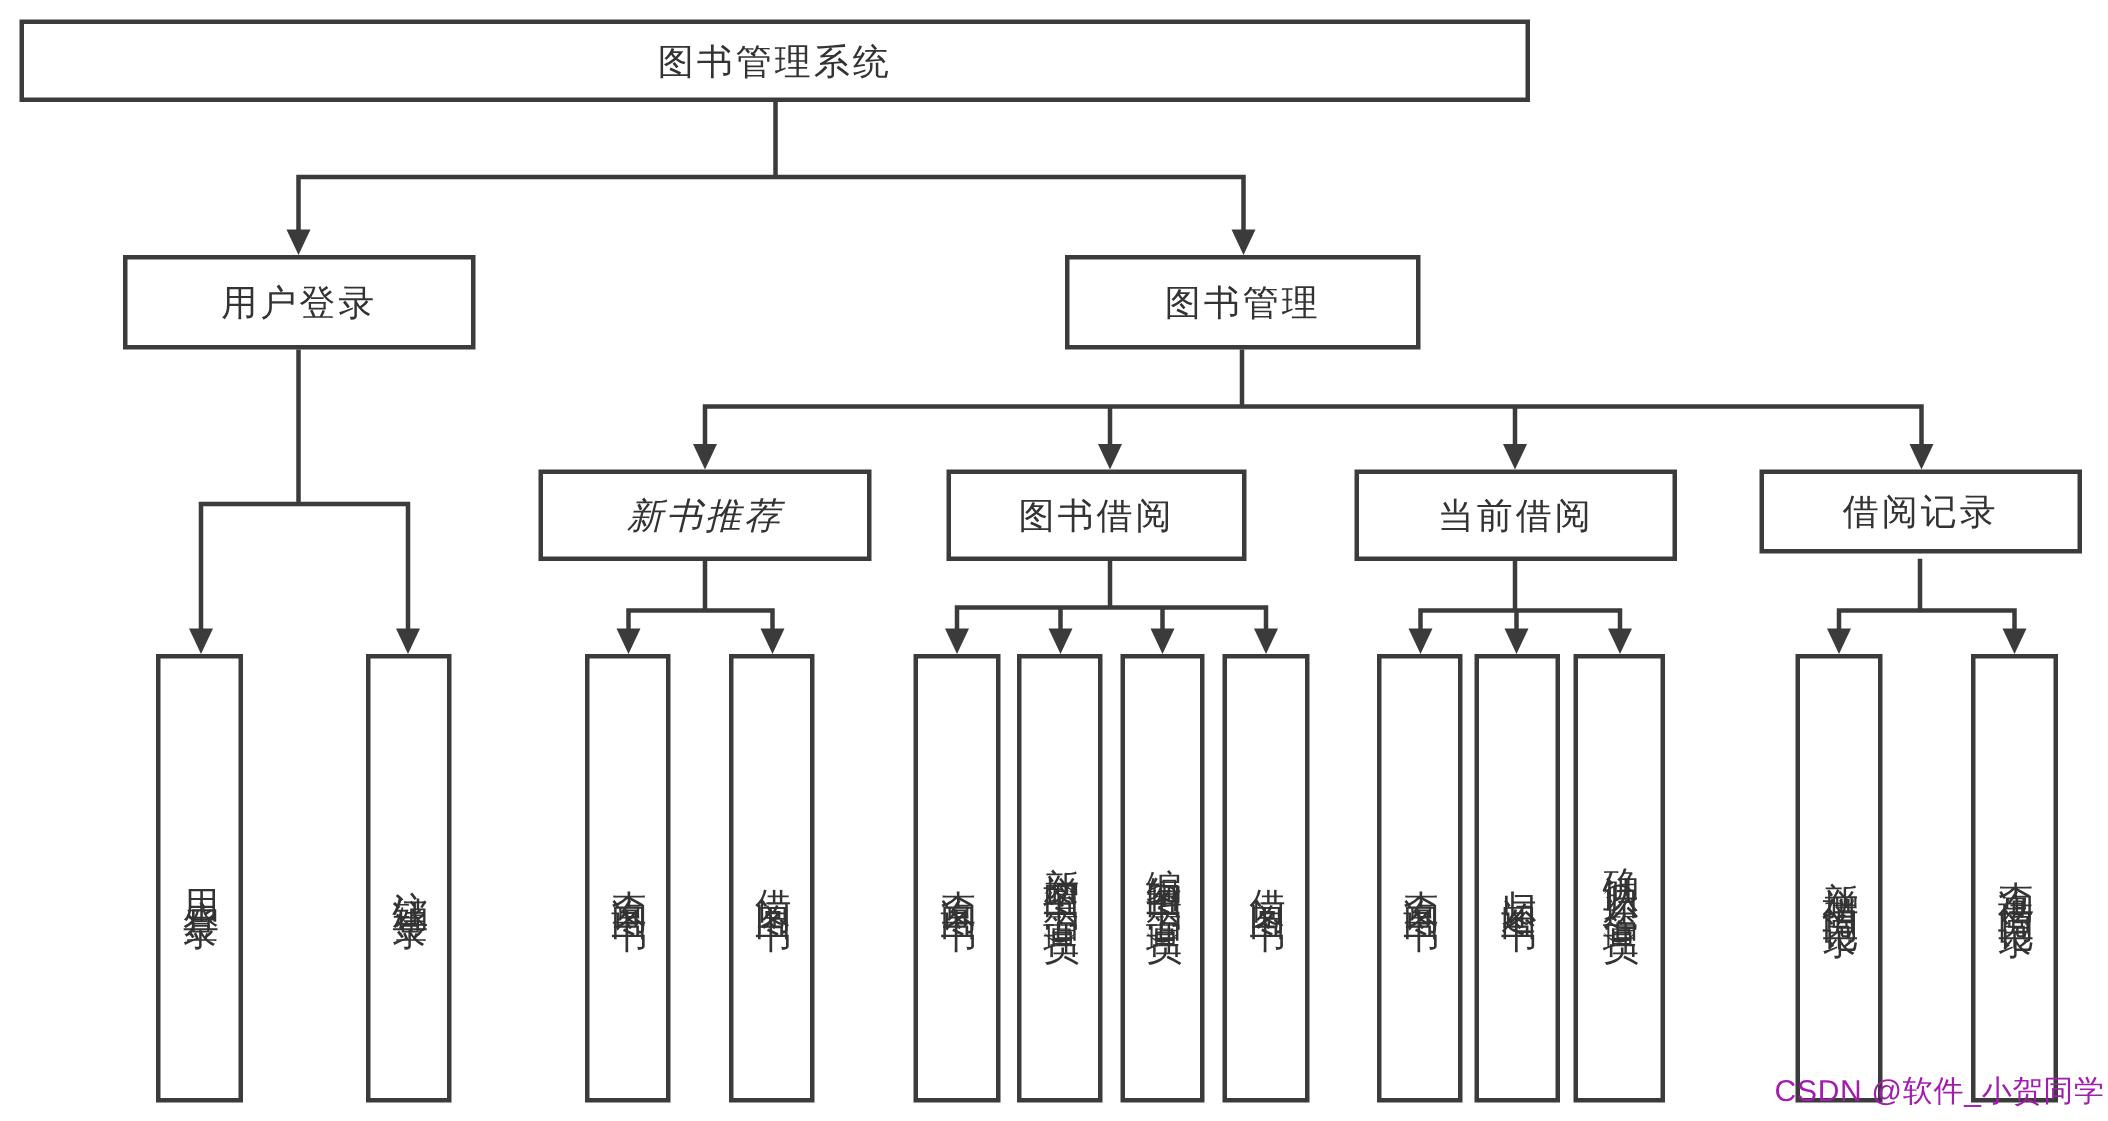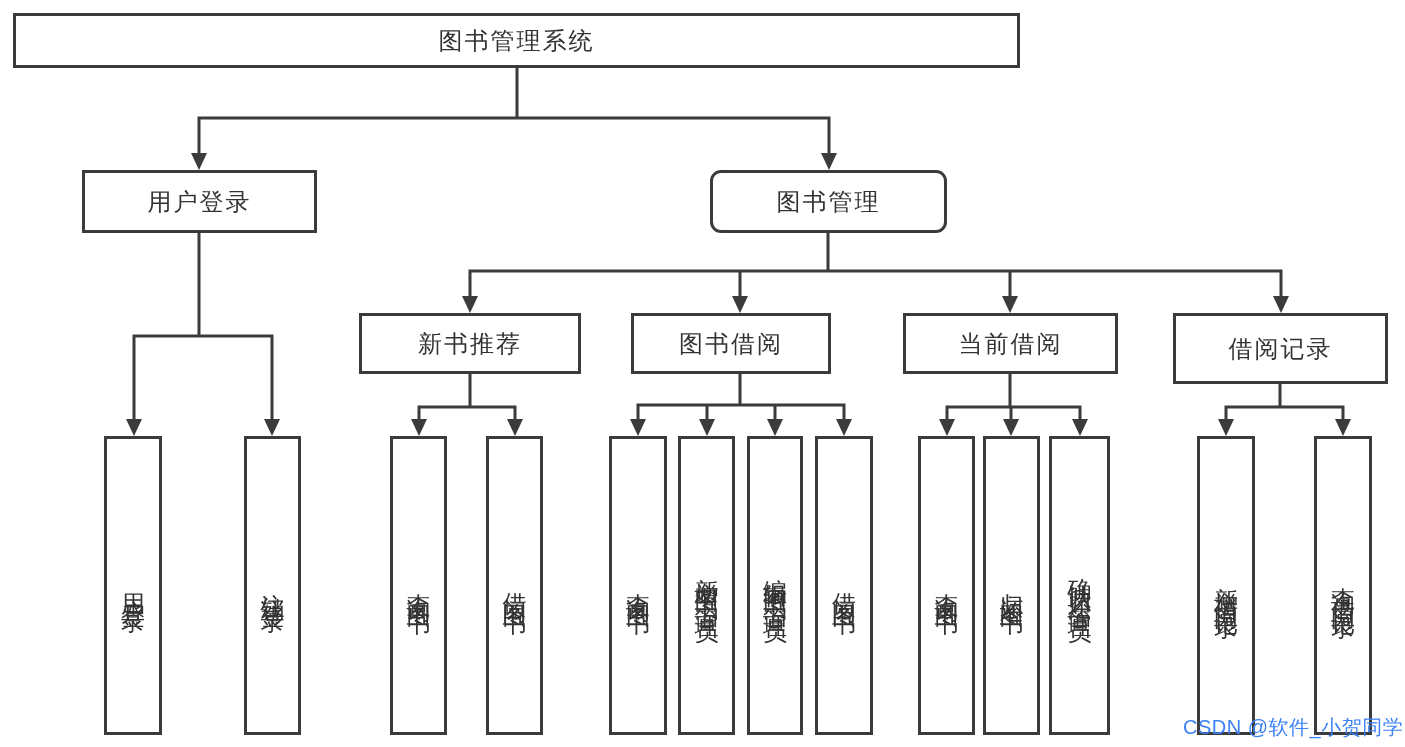--- a/index.html
+++ b/index.html
@@ -37,21 +37,21 @@
     font-size: 24px;
     letter-spacing: 6px;
     line-height: 1;
     white-space: nowrap;
   }
   .watermark {
     position: absolute;
     left: 1183px;
     top: 714px;
     font-size: 20px;
-    color: #3b82f6;
+    color: #a21caf;
     letter-spacing: 0.5px;
     white-space: nowrap;
     z-index: 10;
   }
 </style>
 </head>
 <body>
 
 <div class="stage">
 
@@ -87,34 +87,34 @@
     </g>
   </svg>
 
   <div class="box hbox" style="left:13px; top:13px; width:1007px; height:55px;font-family:Liberation Mono, monospace;">
     <span>图书管理系统</span>
   </div>
 
   <div class="box hbox" style="left:82px; top:170px; width:235px; height:63px;">
     <span>用户登录</span>
   </div>
-  <div class="box hbox" style="left:710px; top:170px; width:237px; height:63px;border-radius:11px;">
+  <div class="box hbox" style="left:710px; top:170px; width:237px; height:63px;">
     <span>图书管理</span>
   </div>
 
-  <div class="box hbox" style="left:359px; top:313px; width:222px; height:61px;">
+  <div class="box hbox" style="left:359px; top:313px; width:222px; height:61px;font-style:italic;">
     <span>新书推荐</span>
   </div>
   <div class="box hbox" style="left:631px; top:313px; width:200px; height:61px;">
     <span>图书借阅</span>
   </div>
   <div class="box hbox" style="left:903px; top:313px; width:215px; height:61px;">
     <span>当前借阅</span>
   </div>
-  <div class="box hbox" style="left:1173px; top:313px; width:215px; height:71px;">
+  <div class="box hbox" style="left:1173px; top:313px; width:215px; height:56px;">
     <span>借阅记录</span>
   </div>
 
   <div class="box vbox" style="left:104px; top:436px; width:58px; height:299px;">
     <span>用户登录</span>
   </div>
   <div class="box vbox" style="left:244px; top:436px; width:57px; height:299px;">
     <span>注销登录</span>
   </div>
 

